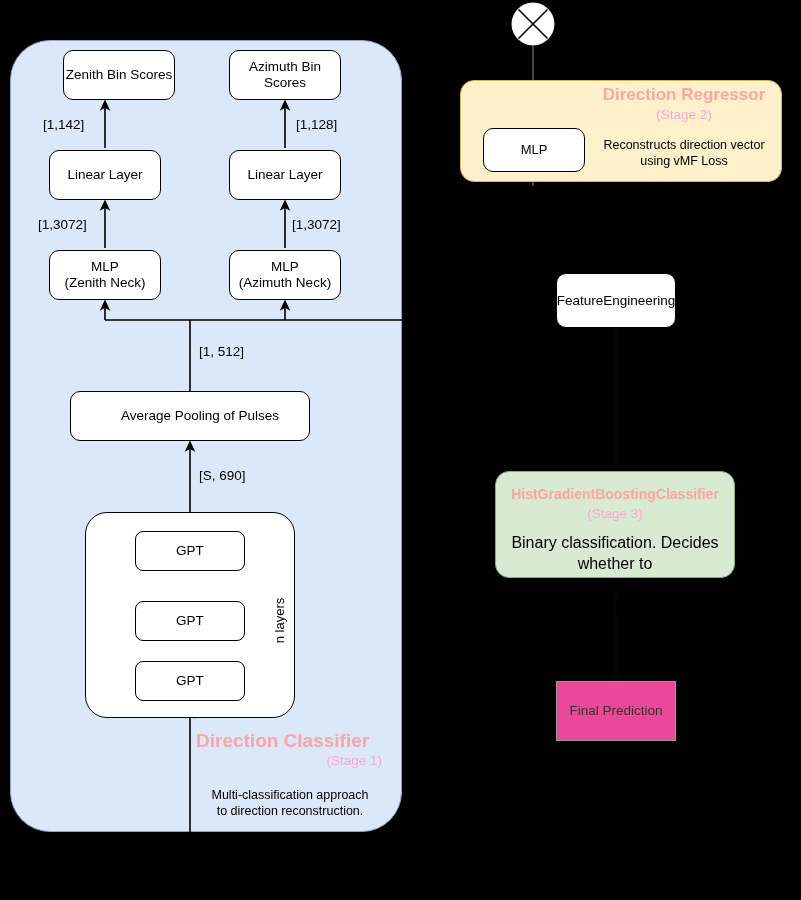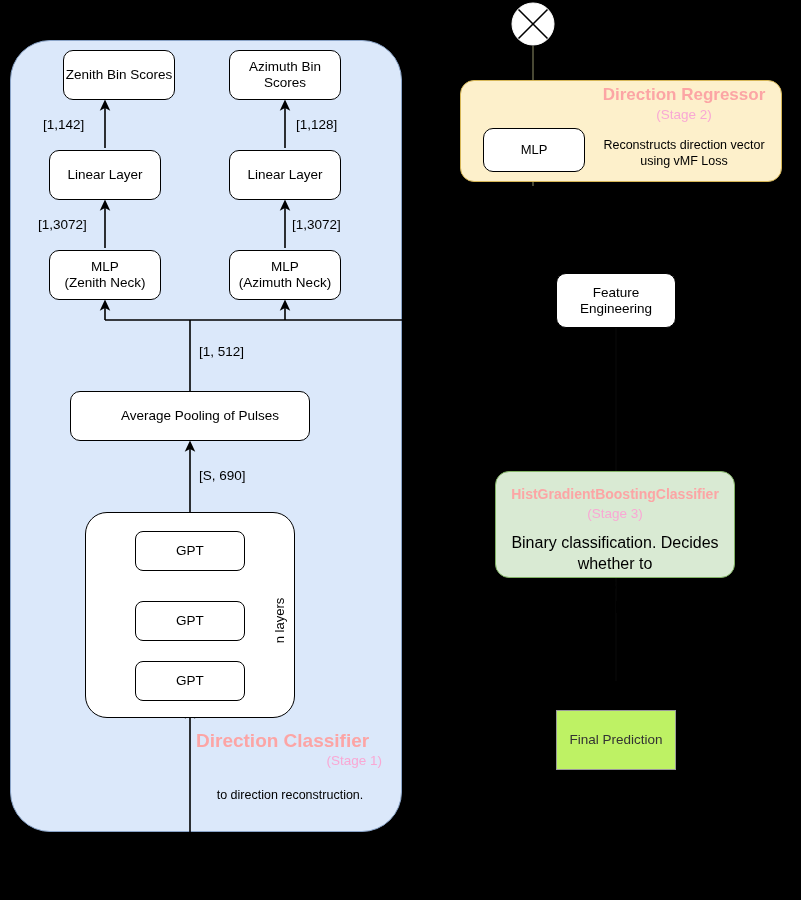--- a/index.html
+++ b/index.html
@@ -14,21 +14,21 @@
 
   .panel{position:absolute;box-sizing:border-box;}
   .panel-blue{background:#dbe8fa;border:1px solid #8aa4c8;border-radius:40px;}
   .panel-yellow{background:#fdf0cb;border:1px solid #d6b656;border-radius:14px;}
   .panel-green{background:#d9ead3;border:1px solid #82b366;border-radius:14px;}
 
   .node{position:absolute;box-sizing:border-box;background:#ffffff;border:1.6px solid #000000;
         border-radius:10px;display:flex;align-items:center;justify-content:center;
         text-align:center;color:#000;line-height:1.18;}
   .node.big-r{border-radius:22px;}
-  .node.plain{border:1.4px solid #9a9a9a;border-radius:0;background:#bef264;color:#333;margin-top:29px;}
+  .node.plain{border:1.4px solid #9a9a9a;border-radius:0;background:#ec4899;color:#333;}
 
   .lbl{position:absolute;color:#000;white-space:pre;}
   .panel-title{position:absolute;text-align:center;color:#fca5a5;font-weight:bold;}
   .panel-sub{position:absolute;text-align:center;color:#f9a8d4;}
   .panel-desc{position:absolute;text-align:center;color:#000;line-height:1.3;}
 
   .vlabel{position:absolute;transform-origin:center center;}
 
   .xcircle{position:absolute;width:44px;height:44px;}
 </style>
@@ -114,20 +114,21 @@
 
   <div class="node" style="left:135px;top:531px;width:110px;height:40px;font-size:13.5px;border-radius:8px;">GPT</div>
   <div class="node" style="left:135px;top:601px;width:110px;height:40px;font-size:13.5px;border-radius:8px;">GPT</div>
   <div class="node" style="left:135px;top:661px;width:110px;height:40px;font-size:13.5px;border-radius:8px;">GPT</div>
 
   <div class="lbl vlabel" style="left:249px;top:613px;width:60px;text-align:center;font-size:13px;transform:rotate(-90deg);">n layers</div>
 
   <div class="panel-title" style="left:196px;top:730px;width:372px;text-align:left;font-size:19px;">Direction Classifier</div>
   <div class="panel-sub" style="left:196px;top:753px;width:186px;text-align:right;font-size:13.5px;">(Stage 1)</div>
   <div class="panel-desc" style="left:192px;top:787px;width:196px;font-size:12.5px;">
+    <div>Multi-classification approach</div>
     <div>to direction reconstruction.</div>
   </div>
 
   <div class="xcircle" style="left:511px;top:2px;">
     <svg width="44" height="44" viewBox="0 0 44 44">
       <circle cx="22" cy="22" r="21" fill="#ffffff" stroke="#ffffff" stroke-width="1"></circle>
       <line x1="7.5" y1="7.5" x2="36.5" y2="36.5" stroke="#000" stroke-width="1.6"></line>
       <line x1="36.5" y1="7.5" x2="7.5" y2="36.5" stroke="#000" stroke-width="1.6"></line>
     </svg>
   </div>
@@ -136,21 +137,21 @@
 
   <div class="node" style="left:483px;top:128px;width:102px;height:44px;font-size:13px;">MLP</div>
 
   <div class="panel-title" style="left:596px;top:85px;width:176px;font-size:17px;">Direction Regressor</div>
   <div class="panel-sub" style="left:596px;top:107px;width:176px;font-size:13.5px;">(Stage 2)</div>
   <div class="panel-desc" style="left:595px;top:137px;width:178px;font-size:12.5px;">
     <div>Reconstructs direction vector</div>
     <div>using vMF Loss</div>
   </div>
 
-  <div class="node" style="left:556px;top:273px;width:120px;height:55px;font-size:13.5px;flex-direction:column;">
+  <div class="node" style="left:556px;top:273px;width:120px;height:55px;font-size:13.5px;flex-direction:row;">
     <span>Feature</span>
     <span>Engineering</span>
   </div>
 
   <div class="panel panel-green" style="left:495px;top:471px;width:240px;height:107px;"></div>
 
   <div class="panel-title" style="left:495px;top:486px;width:240px;font-size:14px;">HistGradientBoostingClassifier</div>
   <div class="panel-sub" style="left:495px;top:506px;width:240px;font-size:13.5px;">(Stage 3)</div>
   <div class="panel-desc" style="left:499px;top:533px;width:232px;font-size:16px;">
     <div>Binary classification. Decides whether to</div>

